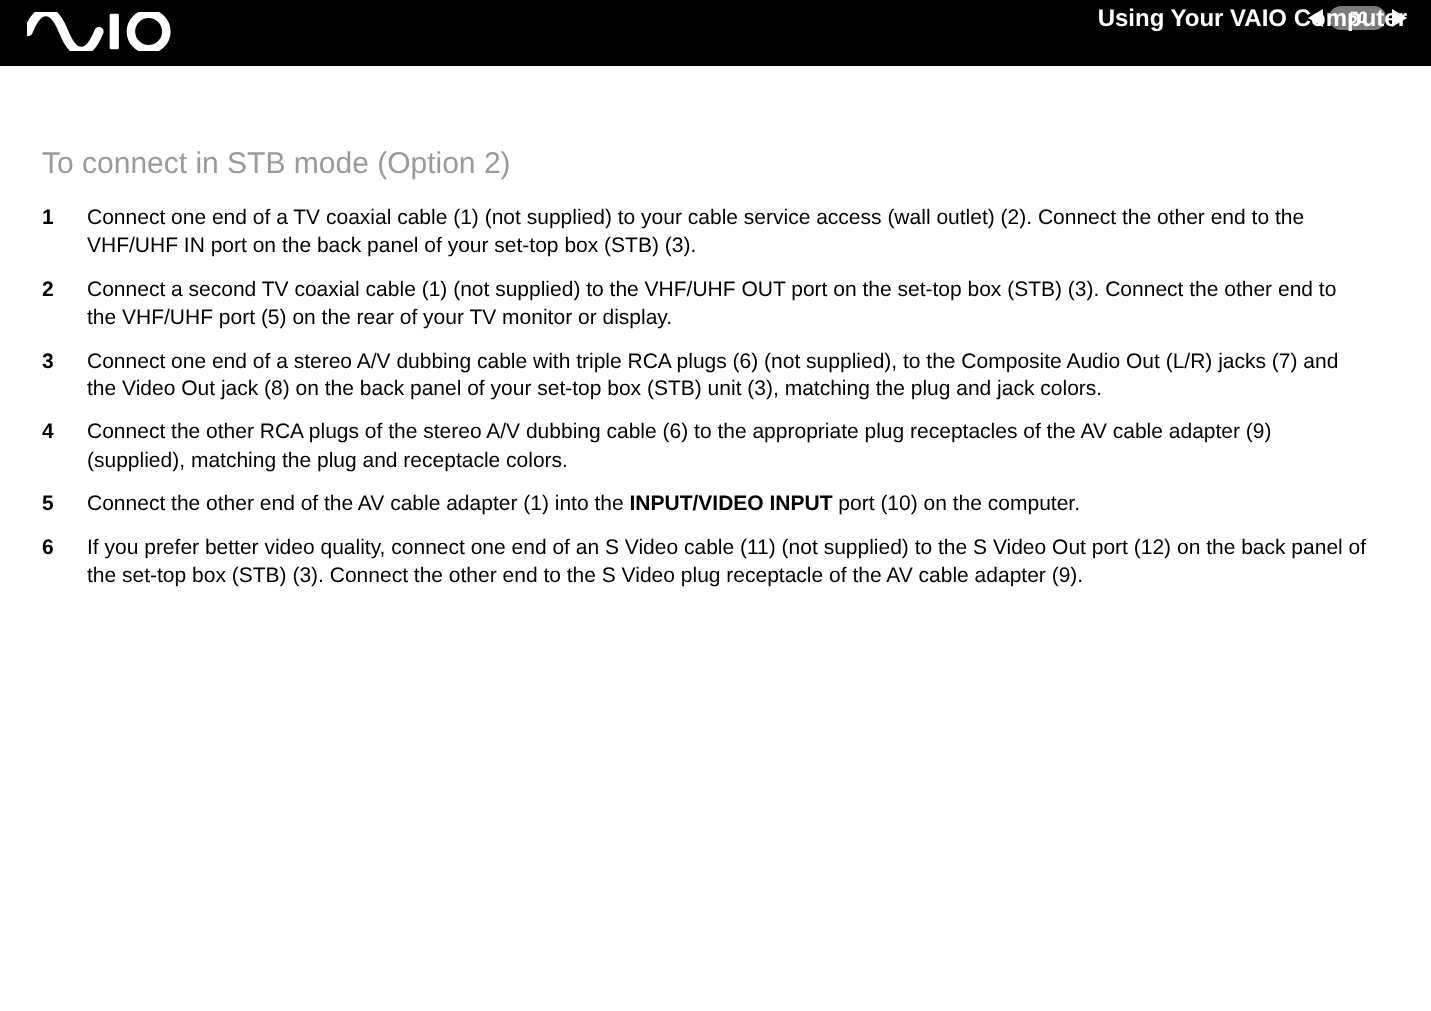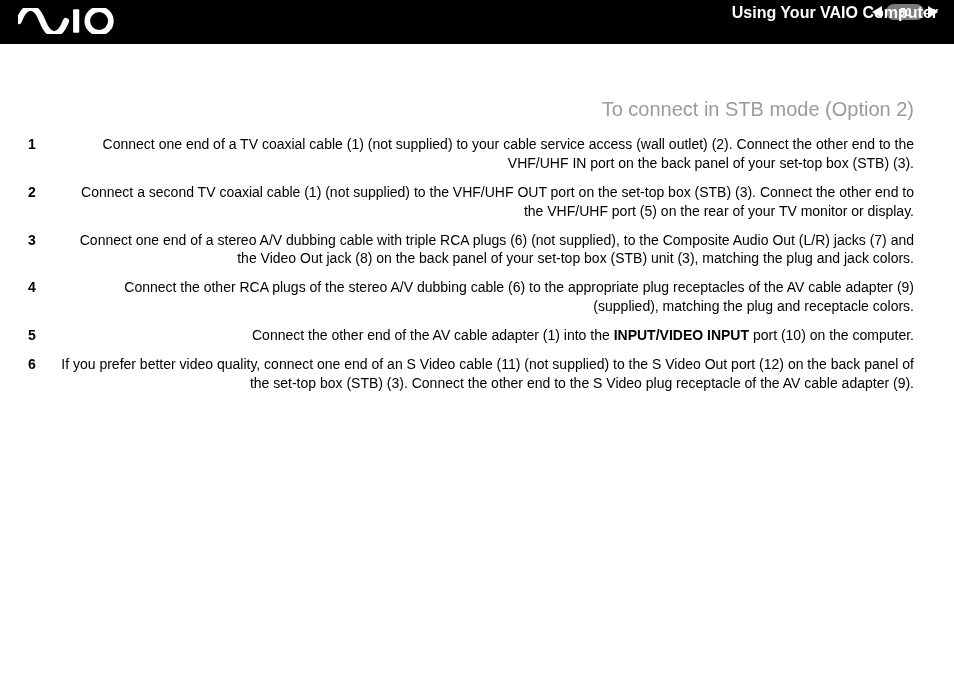--- a/index.html
+++ b/index.html
@@ -54,21 +54,20 @@
   }
   .section-title {
     position: absolute;
     right: 16px;
     top: 4px;
     font-size: 16px;
     font-weight: bold;
   }
   .body {
     padding: 54px 40px 0 28px;
-    text-align: right;
   }
   .heading {
     color: #9a9a9a;
     font-size: 20px;
     font-weight: 400;
     margin: 0 0 14px 0;
   }
   ol.steps {
     list-style: none;
     margin: 0;

